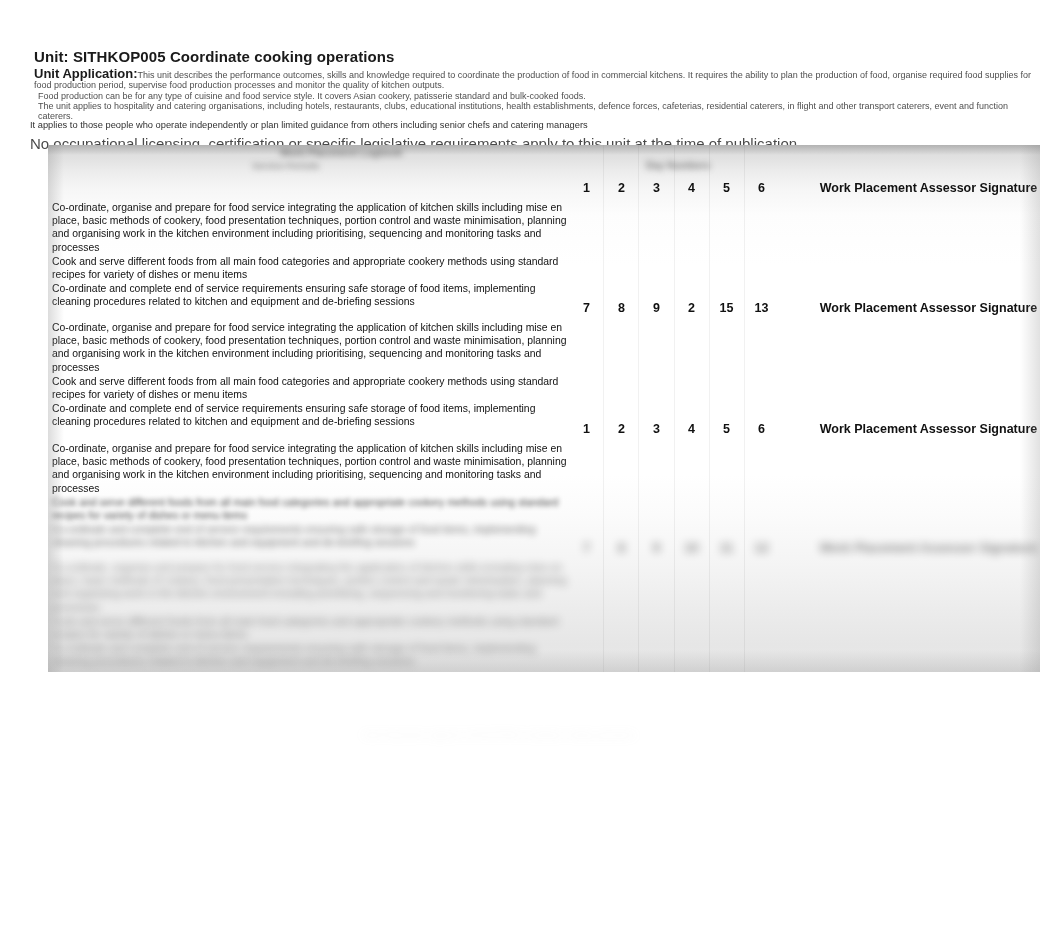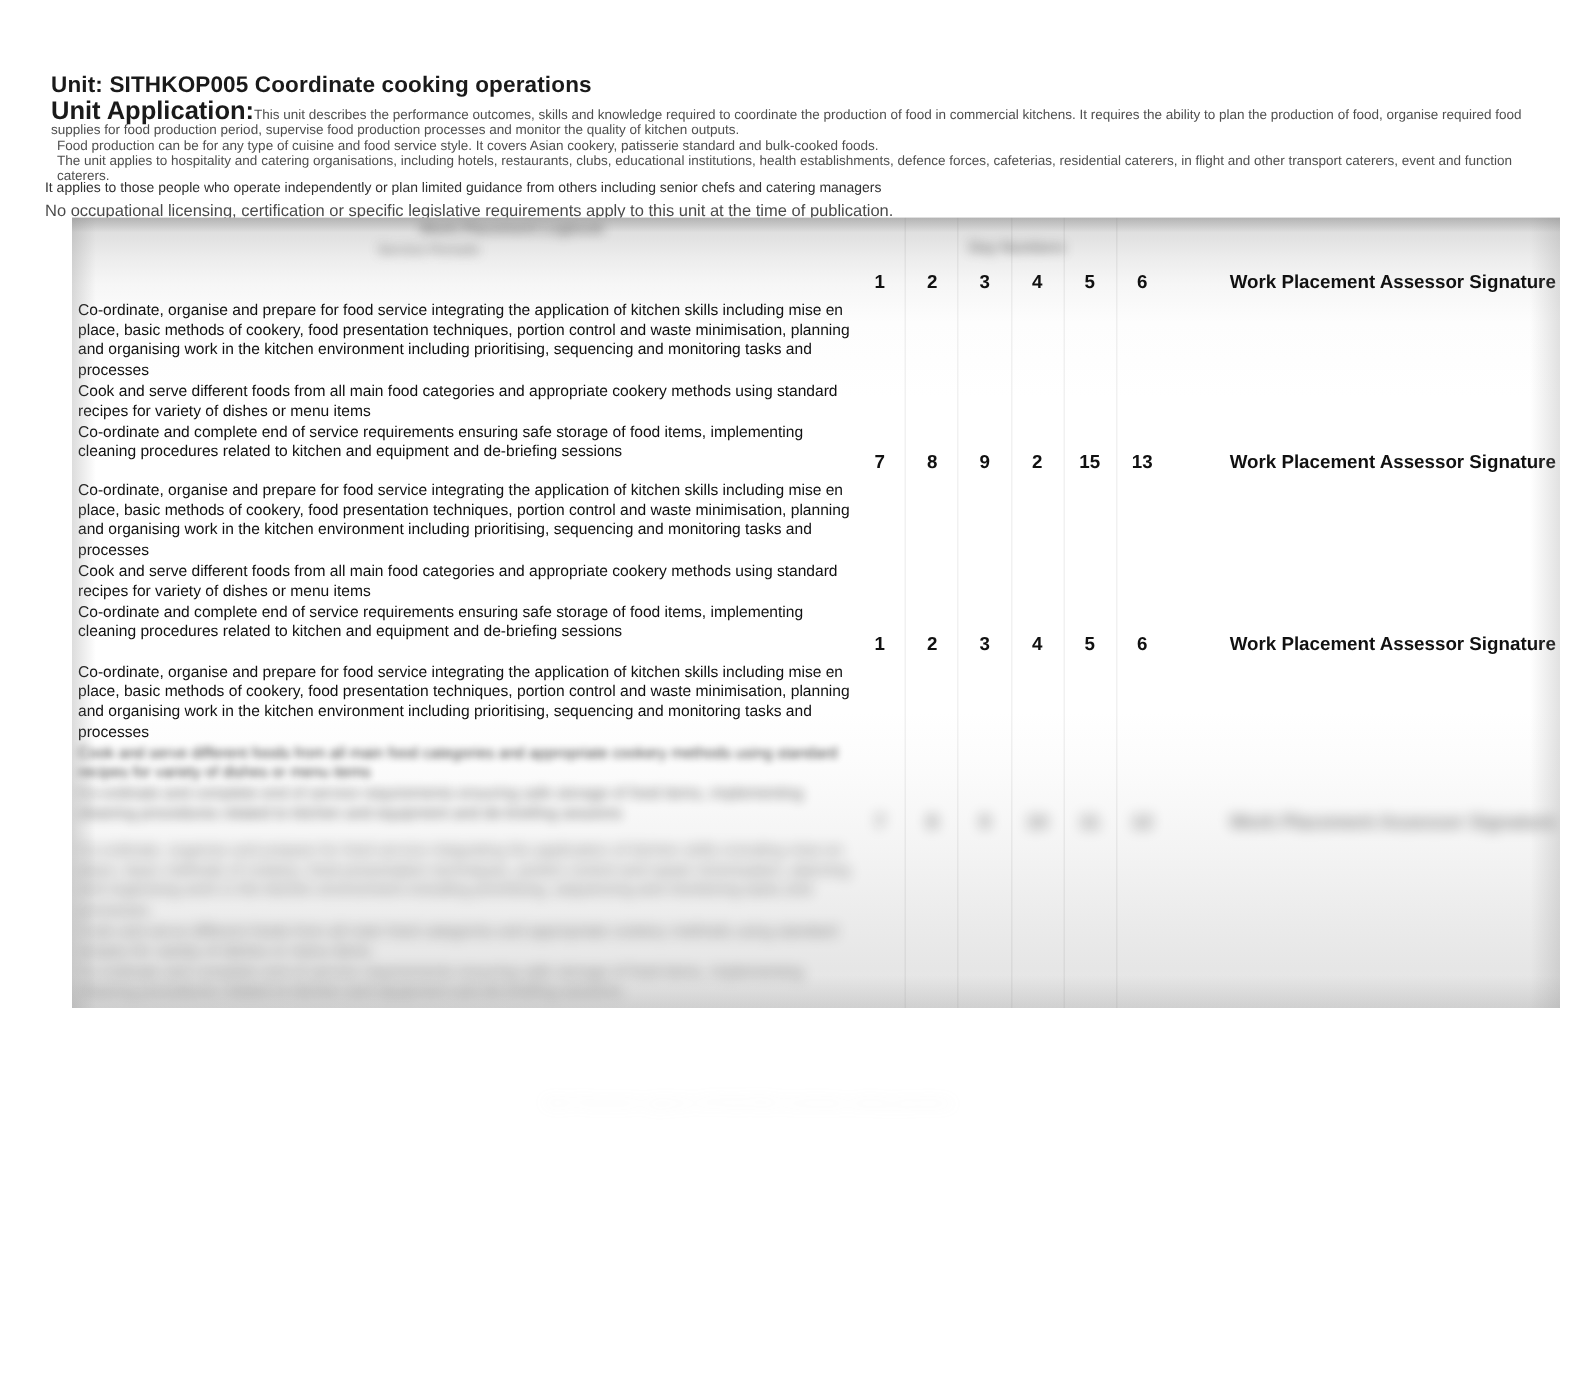--- a/index.html
+++ b/index.html
@@ -31,21 +31,21 @@
     letter-spacing: .1px;
     margin: 0 0 4px 0;
     white-space: nowrap;
   }
   .unit-app-block {
     font-size: 9px;
     line-height: 10.3px;
     color: #4f4f4f;
   }
   .unit-app-label {
-    font-size: 17px;
+    font-size: 13px;
     font-weight: bold;
     color: #1a1a1a;
   }
   .unit-app-para {
     margin: 0;
     padding-left: 4px;
   }
   .unit-app-first {
     padding-left: 0;
     display: block;
@@ -56,21 +56,21 @@
     left: 30px;
     top: 120px;
     font-size: 9.3px;
     color: #303030;
     white-space: nowrap;
   }
   .licensing-line {
     position: absolute;
     left: 30px;
     top: 135px;
-    font-size: 11px;
+    font-size: 15px;
     color: #3a3a3a;
     white-space: nowrap;
     opacity: .92;
   }
 
   
   .logbook {
     position: absolute;
     left: 48px;
     top: 145px;

